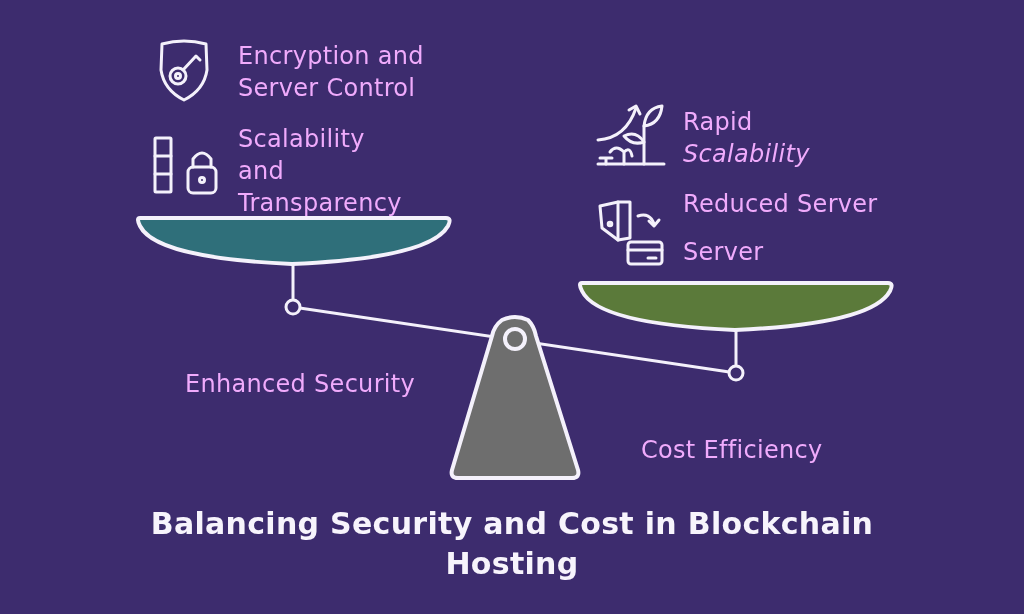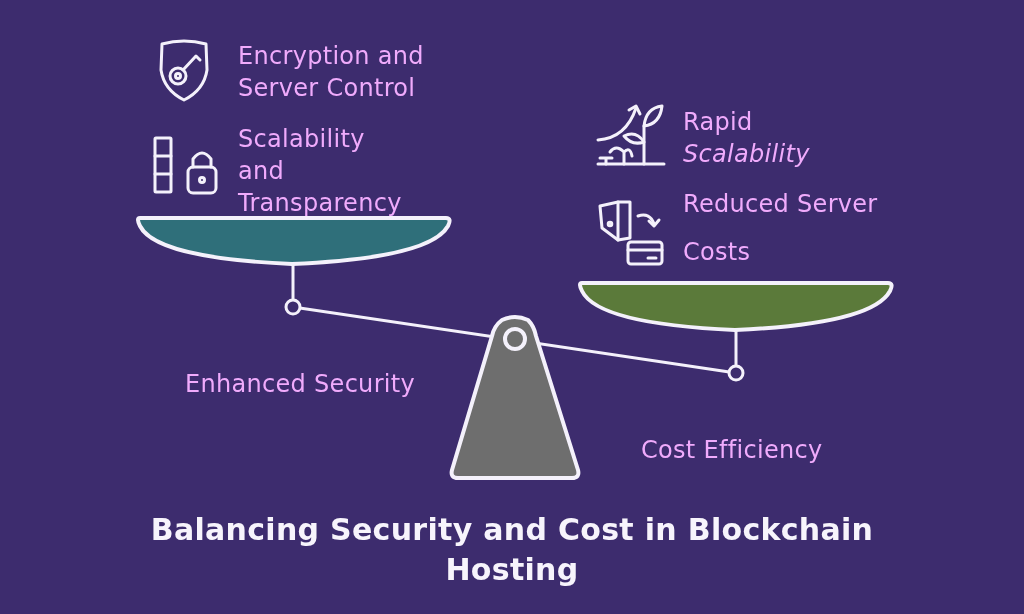--- a/index.html
+++ b/index.html
@@ -92,20 +92,20 @@
     <path d="M22,4 L22,42"></path>
     <circle cx="14" cy="26" r="1.8"></circle>
     <path d="M42,18 Q54,14 58,26"></path>
     <path d="M53,23 L58,28 L63,22"></path>
     <rect x="32" y="44" width="34" height="22" rx="3"></rect>
     <line x1="32" y1="52" x2="66" y2="52"></line>
     <line x1="52" y1="60" x2="60" y2="60"></line>
   </svg>
 </div>
 <div class="txt" style="left:683px;top:188px;">Reduced Server</div>
-<div class="txt" style="left:683px;top:236px;">Costs</div>
+<div class="txt" style="left:683px;top:236px;">Server</div>
 
 <div class="txt" style="left:185px;top:368px;">Enhanced Security</div>
 <div class="txt" style="left:641px;top:434px;">Cost Efficiency</div>
 
 <div class="title">
-  <div style="width:760px;margin:10px auto;white-space:normal;">Balancing Security and Cost in Blockchain Hosting</div>
+  <div style="width:760px;margin:4px auto;white-space:normal;">Balancing Security and Cost in Blockchain Hosting</div>
 </div>
 
 </body></html>

